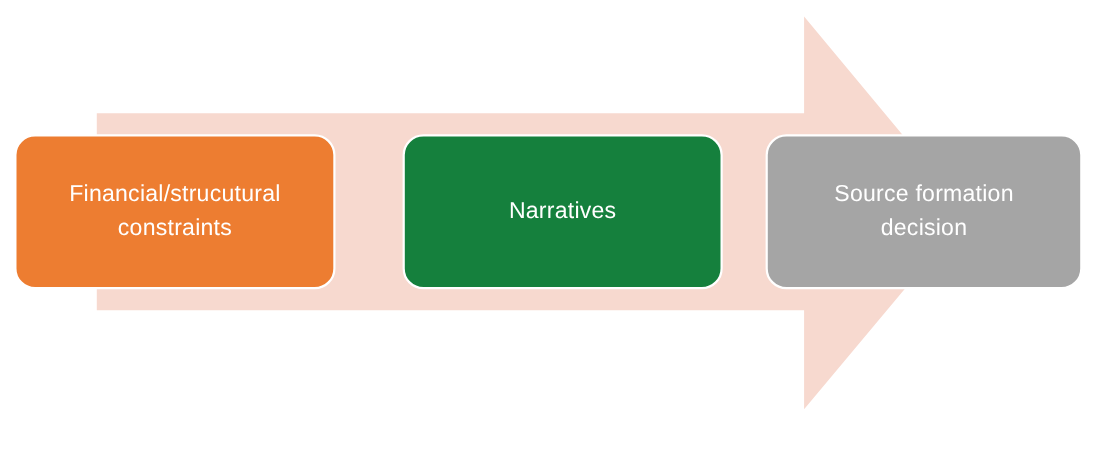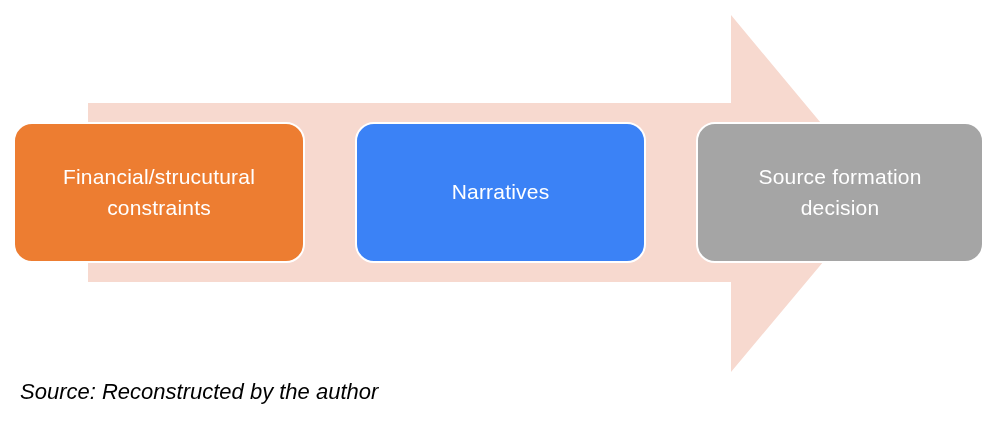--- a/index.html
+++ b/index.html
@@ -83,20 +83,19 @@
 
 <div id="canvas" style="background: rgb(255, 255, 255);">
 
   <svg id="arrow-shape" viewBox="0 0 1000 429" aria-hidden="true">
     <polygon id="arrow-poly" points="88,103 731,103 731,15 880,194 731,372 731,282 88,282" fill="#F7D9CF"></polygon>
   </svg>
 
   <div class="process-box" id="box-financial" style="background: rgb(237, 125, 49); color: rgb(255, 255, 255);">Financial/strucutural
 constraints</div>
 
-  <div class="process-box" id="box-narratives" style="background: #3b82f6; color: rgb(255, 255, 255);">Narratives</div>
+  <div class="process-box" id="box-narratives" style="background: #15803d; color: rgb(255, 255, 255); margin-left: 11px;">Narratives</div>
 
   <div class="process-box" id="box-family" style="background: rgb(165, 165, 165); color: rgb(255, 255, 255);">Source formation
 decision</div>
 
-  <div id="source-caption">Source: Reconstructed by the author</div>
 
 </div>
 
 </body></html>

